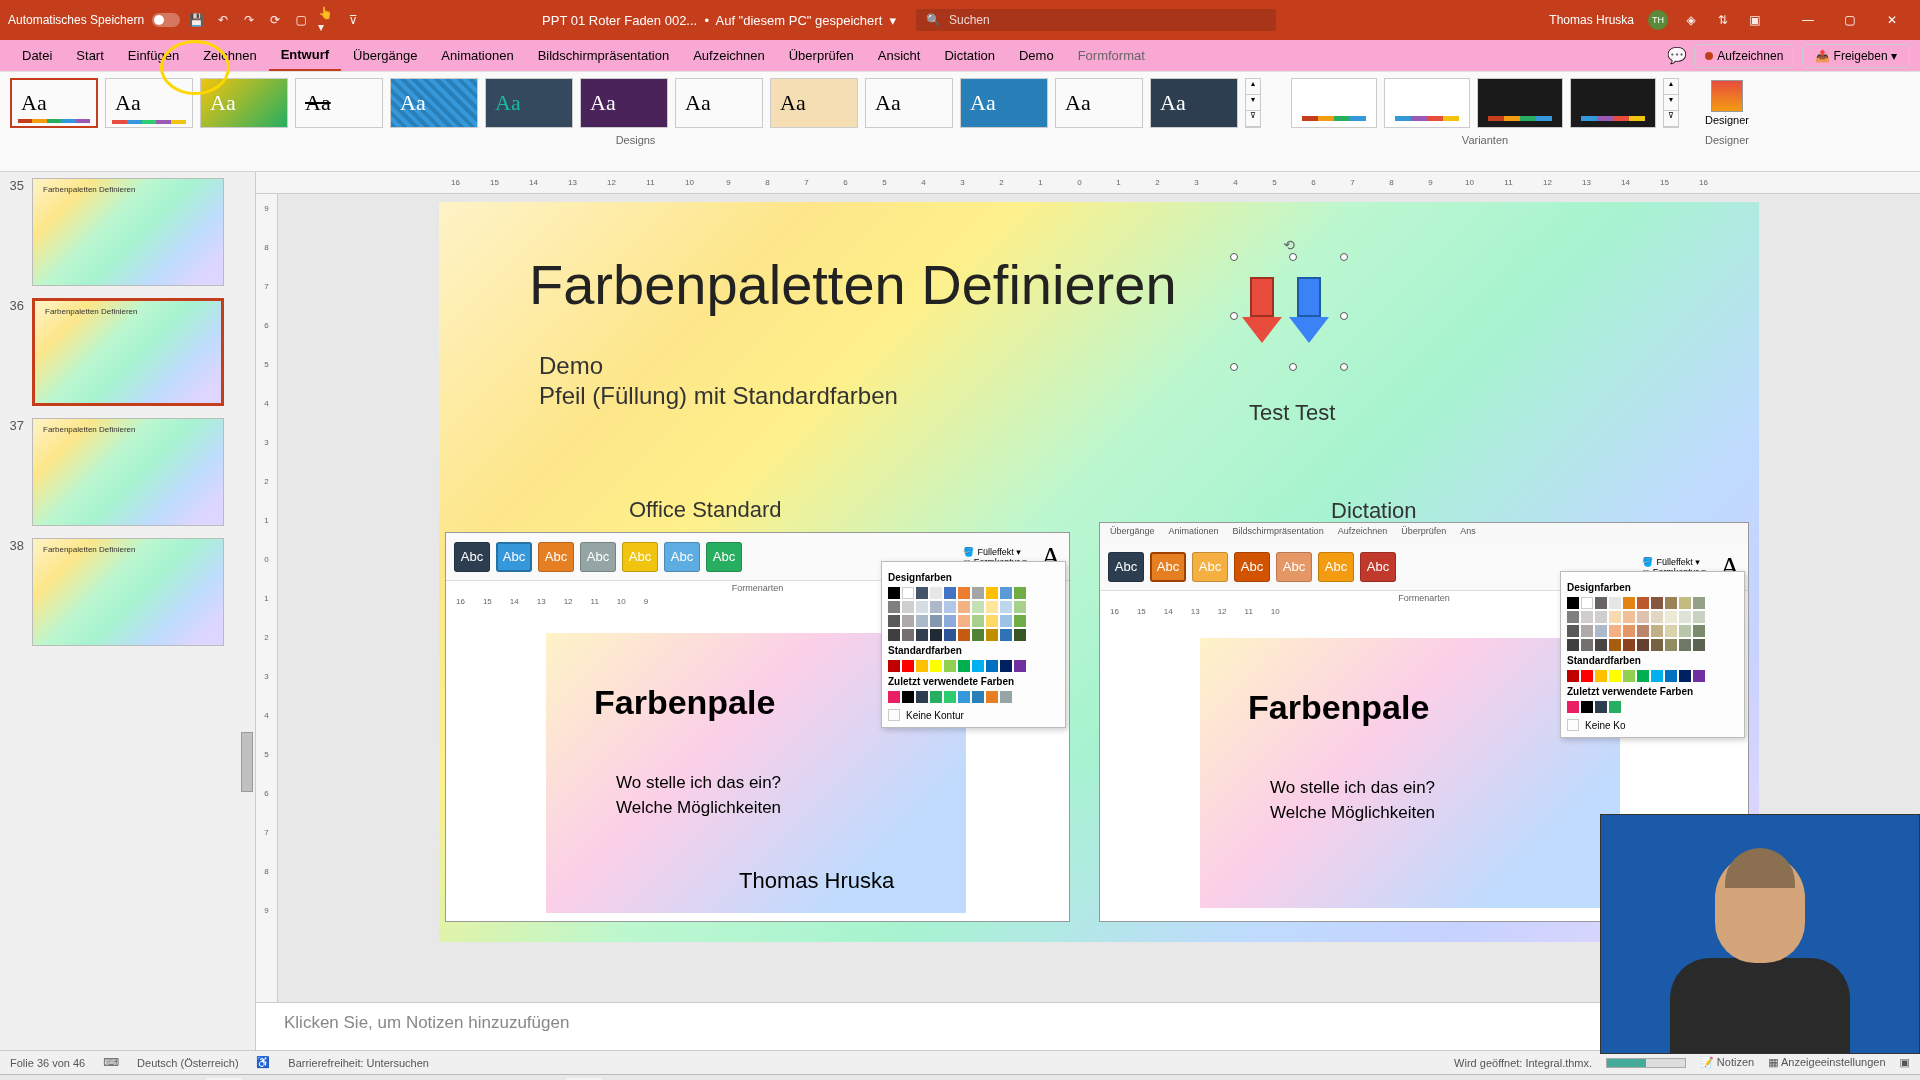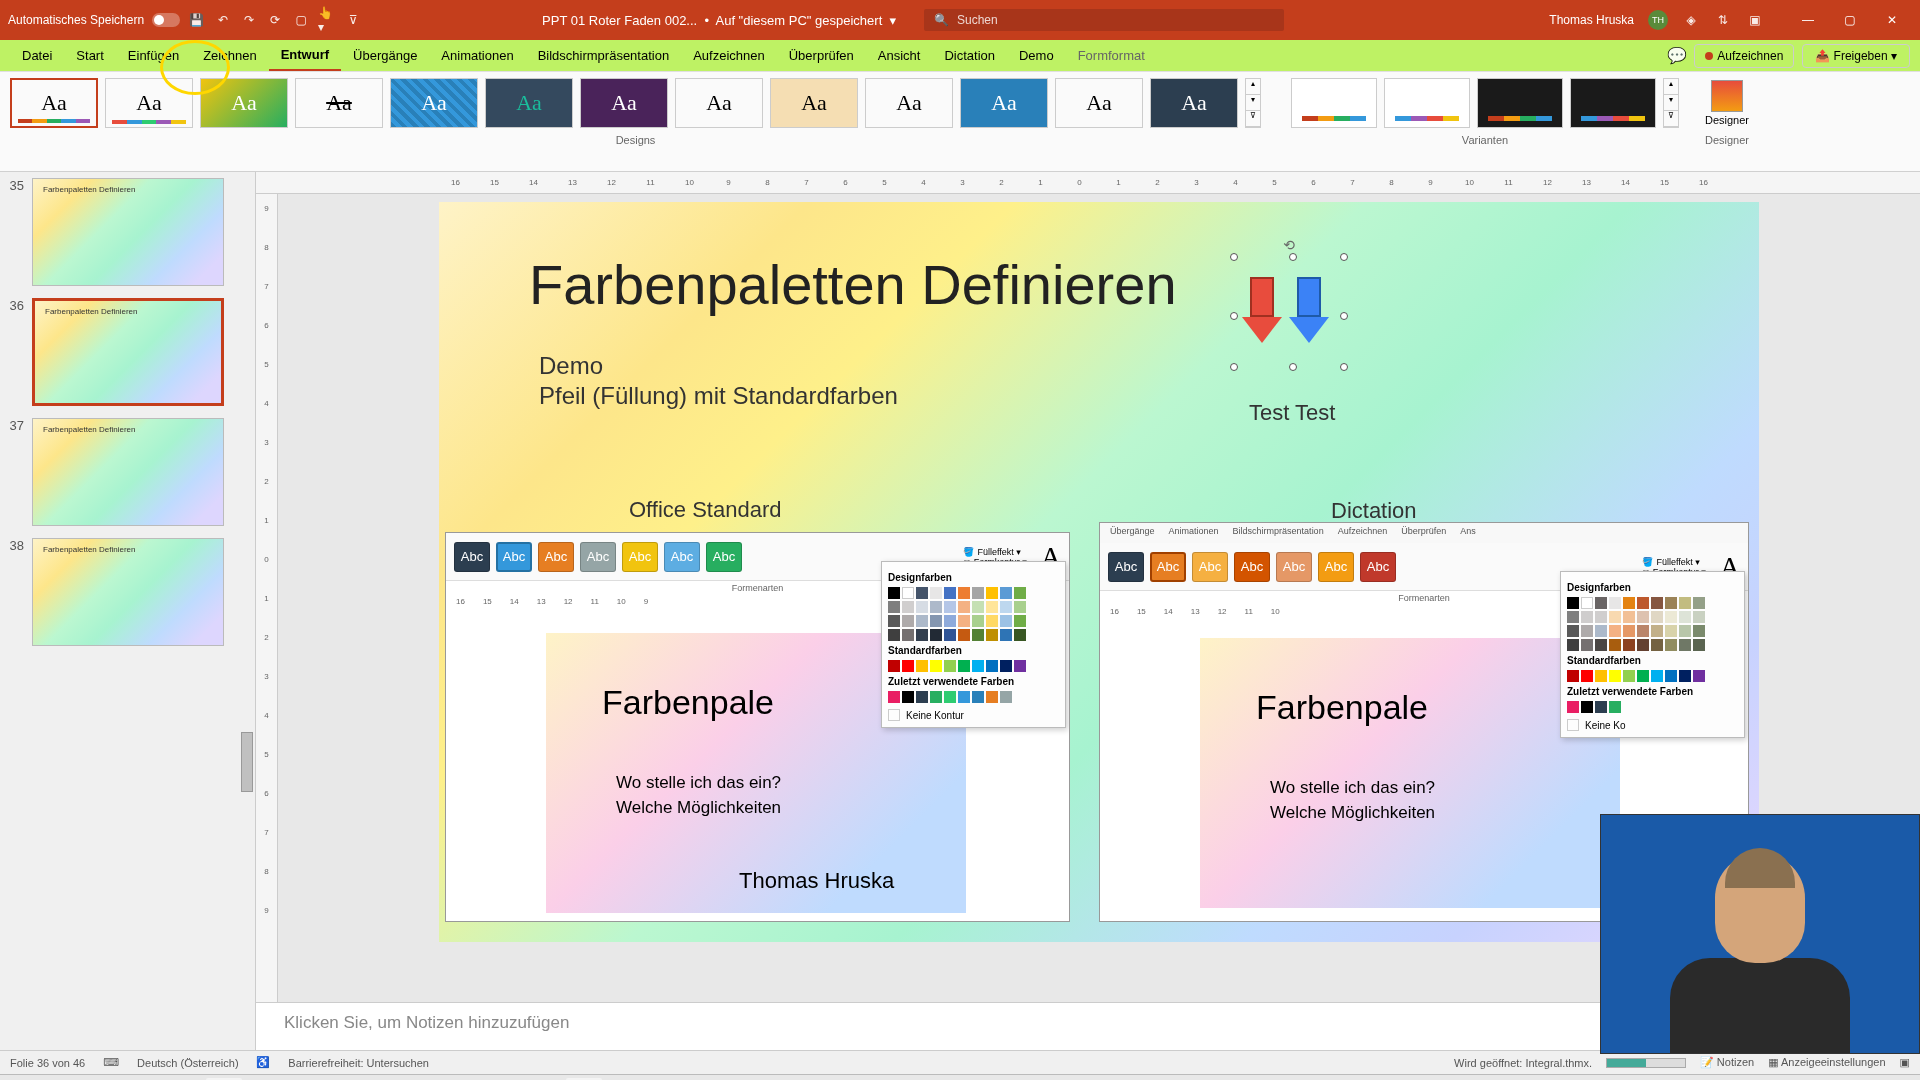--- a/index.html
+++ b/index.html
@@ -5,44 +5,44 @@
 * { margin: 0; padding: 0; box-sizing: border-box; font-family: 'Segoe UI', sans-serif; }
 body { background: #f3f3f3; overflow: hidden; width: 1920px; height: 1080px; }
 
 
 .titlebar { height: 40px; background: #c43e1c; display: flex; align-items: center; color: white; font-size: 12px; padding: 0 8px; }
 .titlebar-left { display: flex; align-items: center; gap: 8px; flex: 0 0 auto; }
 .autosave-label { font-size: 12px; }
 .toggle { width: 28px; height: 14px; background: rgba(255,255,255,0.3); border-radius: 7px; position: relative; }
 .toggle::after { content: ''; position: absolute; width: 10px; height: 10px; background: white; border-radius: 50%; top: 2px; left: 2px; }
 .tb-icon { width: 18px; height: 18px; display: flex; align-items: center; justify-content: center; cursor: pointer; opacity: 0.9; }
-.titlebar-center { flex: 1; display: flex; align-items: center; justify-content: flex-start; gap: 28px; padding-left: 180px; }
+.titlebar-center { flex: 1; display: flex; align-items: center; justify-content: flex-start; gap: 20px; padding-left: 180px; }
 .doc-title { font-size: 13px; }
 .searchbox { background: #a8351a; padding: 4px 10px; width: 360px; display: flex; align-items: center; gap: 8px; border-radius: 2px; }
 .searchbox input { background: transparent; border: none; color: white; font-size: 12px; outline: none; flex: 1; }
 .searchbox input::placeholder { color: rgba(255,255,255,0.8); }
 .titlebar-right { display: flex; align-items: center; gap: 14px; }
 .user-badge { width: 20px; height: 20px; background: #5a8a3a; border-radius: 50%; font-size: 9px; display: flex; align-items: center; justify-content: center; }
 .win-controls { display: flex; gap: 2px; margin-left: 10px; }
 .win-btn { width: 40px; height: 30px; display: flex; align-items: center; justify-content: center; cursor: pointer; }
 
 
-.ribbon-tabs { height: 32px; background: #bef264; display: flex; align-items: center; padding: 0 10px; border-bottom: 1px solid #e0e0e0; }
+.ribbon-tabs { height: 32px; background: #f9a8d4; display: flex; align-items: center; padding: 0 10px; border-bottom: 1px solid #e0e0e0; }
 .tab { padding: 7px 12px; font-size: 13px; cursor: pointer; }
 .tab.active { border-bottom: 2px solid #c43e1c; font-weight: 600; }
 .tab.context { color: #666; }
 .ribbon-right { margin-left: auto; display: flex; gap: 8px; align-items: center; }
 .rec-btn { padding: 4px 10px; border: 1px solid #ccc; border-radius: 4px; font-size: 12px; display: flex; align-items: center; gap: 4px; }
 .rec-dot { width: 8px; height: 8px; background: #c43e1c; border-radius: 50%; }
 .share-btn { padding: 4px 12px; border: 1px solid #ccc; border-radius: 4px; font-size: 12px; }
 
 
 .ribbon-content { height: 100px; background: #fafafa; border-bottom: 1px solid #d0d0d0; display: flex; align-items: flex-start; padding: 6px 10px 0; }
 .design-group { display: flex; gap: 7px; position: relative; padding-bottom: 20px; }
-.design-thumb { width: 88px; height: 50px; border: 1px solid #ccc; display: flex; flex-direction: column; justify-content: center; align-items: center; padding: 4px 9px; cursor: pointer; position: relative; }
+.design-thumb { width: 88px; height: 50px; border: 1px solid #ccc; display: flex; flex-direction: column; justify-content: center; align-items: flex-start; padding: 4px 9px; cursor: pointer; position: relative; }
 .design-thumb.active { border: 2px solid #c43e1c; }
 .design-thumb .aa { font-size: 22px; font-family: Georgia, serif; }
 .design-thumb .color-strip { position: absolute; bottom: 3px; left: 6px; right: 6px; height: 4px; display: flex; }
 .color-strip span { flex: 1; }
 .gallery-arrows { width: 16px; display: flex; flex-direction: column; border: 1px solid #ccc; }
 .gallery-arrows div { height: 16px; border-bottom: 1px solid #ccc; font-size: 8px; text-align: center; cursor: pointer; }
 .group-label { position: absolute; bottom: 2px; left: 50%; transform: translateX(-50%); font-size: 11px; color: #666; }
 .variant-group { margin-left: 30px; display: flex; gap: 7px; position: relative; padding-bottom: 20px; }
 .variant-thumb { width: 86px; height: 50px; border: 1px solid #ccc; background: white; position: relative; cursor: pointer; }
 .variant-thumb.dark { background: #1a1a1a; }
@@ -92,21 +92,21 @@
 .embed-shot { position: absolute; background: #fff; border: 1px solid #999; overflow: hidden; }
 .embed-tabs { height: 20px; background: #f8f8f8; font-size: 9px; display: flex; gap: 14px; padding: 3px 10px; color: #555; }
 .embed-shapes { height: 48px; display: flex; align-items: center; gap: 6px; padding: 0 8px; background: #fafafa; border-bottom: 1px solid #ddd; }
 .shape-sw { width: 36px; height: 30px; border-radius: 3px; display: flex; align-items: center; justify-content: center; font-size: 13px; color: white; border: 1px solid rgba(0,0,0,0.2); }
 .embed-sidepanel { position: absolute; background: #fdfdfd; border: 1px solid #bbb; box-shadow: 2px 2px 6px rgba(0,0,0,0.2); font-size: 10px; padding: 6px; }
 .panel-h { font-weight: 600; margin: 4px 0; font-size: 10px; }
 .color-row { display: flex; gap: 2px; margin: 2px 0; }
 .color-row div { width: 12px; height: 12px; }
 .embed-sub { position: absolute; background: white; }
 .embed-sub-bg { position: absolute; inset: 0; background: linear-gradient(135deg, #fef3c7, #fbcfe8 40%, #bfdbfe 80%); }
-.embed-sub-title { position: absolute; top: 50px; left: 56px; font-size: 34px; font-weight: 400; }
+.embed-sub-title { position: absolute; top: 50px; left: 48px; font-size: 34px; font-weight: 700; }
 .embed-sub-q { position: absolute; left: 70px; font-size: 17px; }
 .author { position: absolute; bottom: 48px; left: 300px; font-size: 22px; }
 
 .notes-area { height: 48px; background: white; border-top: 1px solid #ccc; padding: 10px 28px; font-size: 17px; color: #888; }
 
 
 .statusbar { height: 24px; background: #f0f0f0; border-top: 1px solid #ccc; display: flex; align-items: center; font-size: 11px; color: #555; padding: 0 10px; gap: 18px; }
 .statusbar-right { margin-left: auto; display: flex; align-items: center; gap: 14px; }
 .status-prog { width: 80px; height: 10px; background: linear-gradient(90deg, #4a9 50%, #ddd 50%); border: 1px solid #aaa; }
 

